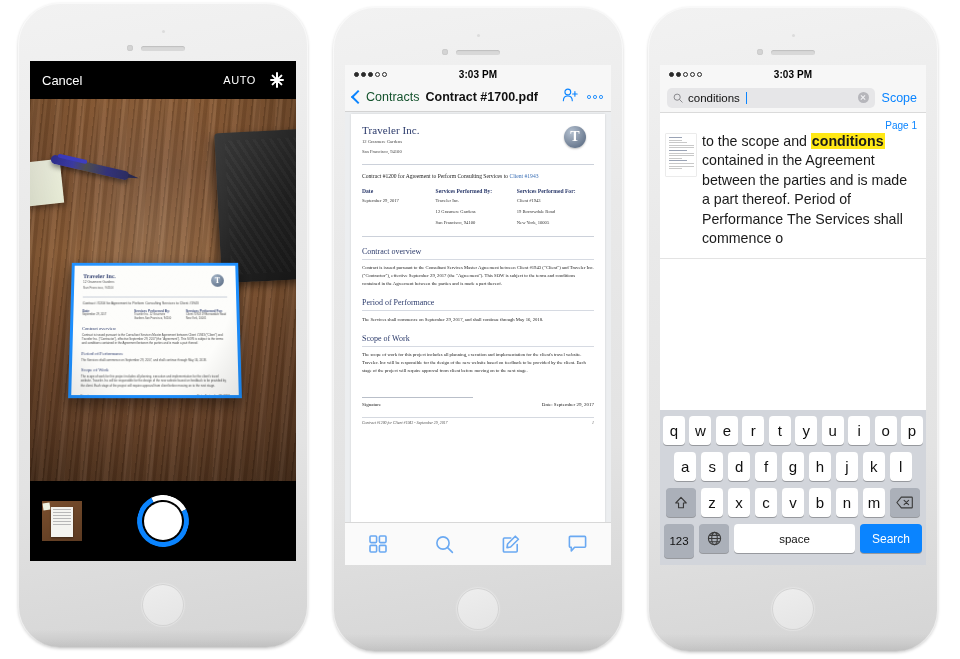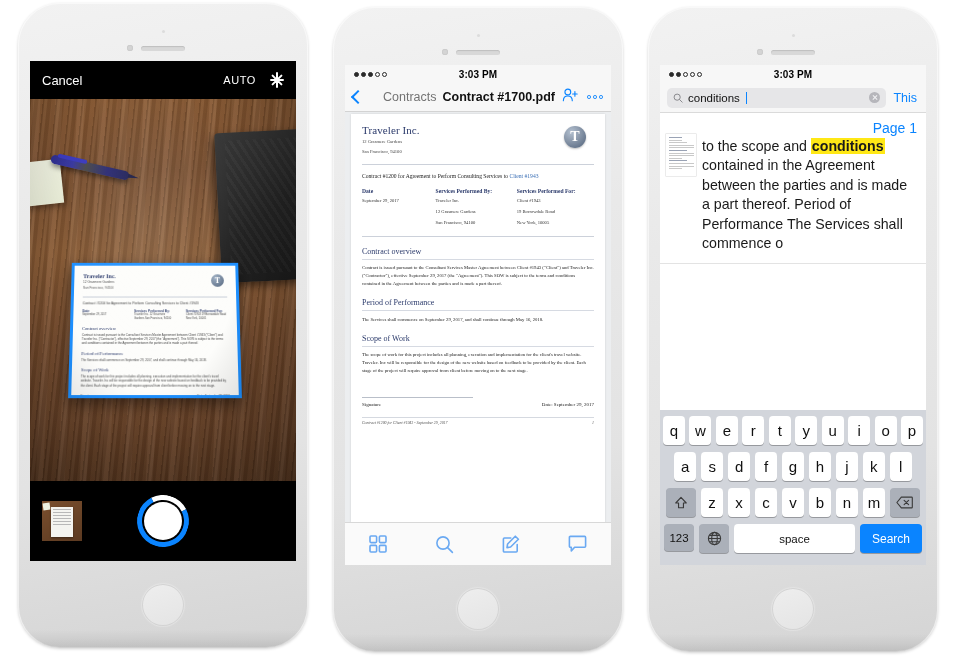--- a/index.html
+++ b/index.html
@@ -194,21 +194,21 @@
   .shutter-core{
     position:absolute;inset:7px;border-radius:50%;background:#fff;
   }
 
   
   .navbar{
     height:29px;background:#f7f7f7;border-bottom:.5px solid #d3d3d3;
     display:flex;align-items:center;padding:0 8px;box-sizing:border-box;
     position:relative;
   }
-  .nav-back{display:flex;align-items:center;gap:19px;color:#737373;font-size:12.5px;cursor:pointer;}
+  .nav-back{display:flex;align-items:center;gap:2px;color:#14532d;font-size:12.5px;cursor:pointer;}
   .chev{width:8px;height:8px;border-left:2px solid #0a84ff;border-bottom:2px solid #0a84ff;
     transform:rotate(45deg);margin-right:1px;}
   .nav-title{font-size:12.5px;font-weight:bold;color:#111;margin-left:6px;}
   .nav-actions{position:absolute;right:8px;display:flex;align-items:center;gap:9px;}
   .ico-adduser{width:16px;height:14px;}
   .ico-more{display:flex;gap:2.5px;align-items:center;}
   .ico-more i{width:3.6px;height:3.6px;border-radius:50%;border:1px solid #0a84ff;box-sizing:border-box;display:block;}
 
   .doc{
     position:absolute;left:0;right:0;top:47px;bottom:42px;
@@ -286,21 +286,21 @@
   .rthumb{
     width:42px;flex:0 0 42px;display:flex;align-items:flex-start;justify-content:center;
     padding-top:14px;
   }
   .rpage{width:30px;height:42px;background:#fff;box-shadow:0 0 0 .5px #d8d8d8;padding:3px 2.5px;box-sizing:border-box;}
   .rpage .rl{height:1px;background:#c9c9c9;margin-bottom:1.6px;}
   .rpage .rl.short{width:55%;}
   .rpage .rl.mid{width:75%;}
   .rpage .rl.dark{background:#9aa3b5;}
   .rbody{flex:1;}
-  .rpagelbl{text-align:right;font-size:14px;color:#0a84ff;margin-bottom:1px;}
+  .rpagelbl{text-align:right;font-size:10px;color:#0a84ff;margin-bottom:1px;}
   .rtext{font-size:14.2px;line-height:1.37;color:#1a1a1a;}
   .rtext .hl{background:#ffe815;padding:0 1px;font-weight:bold;}
   .matchbar{
     background:#f0f0f2;padding:7px 0;text-align:center;font-size:11px;color:#333;
     border-bottom:.5px solid #dcdcdc;
   }
   .blankarea{background:#fff;flex:1;}
 
   
   .keyboard{
@@ -313,21 +313,21 @@
     background:#fff;border-radius:4px;
     width:22.5px;height:29px;
     display:flex;align-items:center;justify-content:center;
     font-size:15px;color:#111;
     box-shadow:0 1px 0 rgba(0,0,0,.28);
     cursor:pointer;
   }
   .key.wide{background:#abb0b9;width:30px;}
   .krow.r2{padding:0 11px;}
   .krow.r4{gap:5px;padding:0 1px;}
-  .key.num{background:#abb0b9;width:30px;height:27px;font-size:11.5px;}
+  .key.num{background:#abb0b9;width:30px;height:34px;font-size:11.5px;}
   .key.globe{background:#abb0b9;width:30px;height:29px;}
   .key.space{background:#fff;flex:1;height:29px;font-size:11.5px;}
   .key.search{background:#0a84ff;color:#fff;width:62px;height:29px;font-size:12px;}
   .shift-ico{width:14px;height:14px;}
   .del-ico{width:17px;height:13px;}
   .globe-ico{width:15px;height:15px;}
 </style>
 </head>
 <body>
 
@@ -590,21 +590,21 @@
           <span>
             <svg class="mag" viewBox="0 0 12 12" aria-hidden="true">
               <circle cx="5" cy="5" r="3.7" fill="none" stroke="#8a8a8e" stroke-width="1.2"></circle>
               <path d="M7.9 7.9 L11 11" stroke="#8a8a8e" stroke-width="1.2" stroke-linecap="round"></path>
             </svg>
           </span>
           <span class="sval">conditions</span>
           <span class="caret"></span>
           <span class="sclear"></span>
         </div>
-        <div class="sdone">This</div>
+        <div class="sdone">Scope</div>
       </div>
 
       <div class="result">
         <div class="rthumb">
           <div class="rpage">
             <div class="rl short dark"></div>
             <div class="rl short"></div>
             <div class="rl mid"></div>
             <div class="rl"></div>
             <div class="rl"></div>

